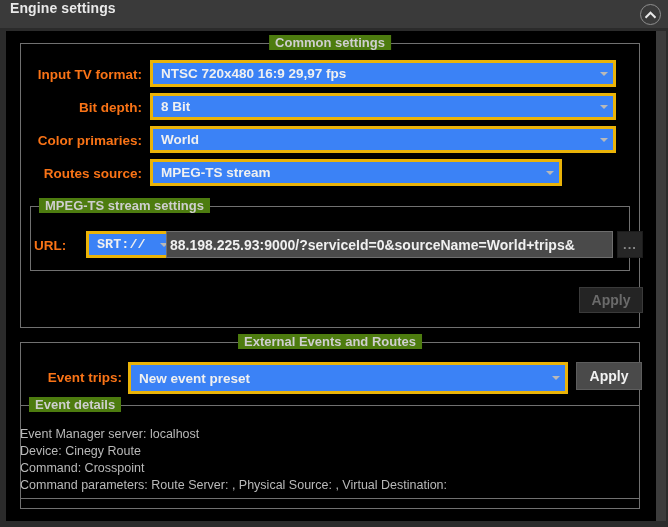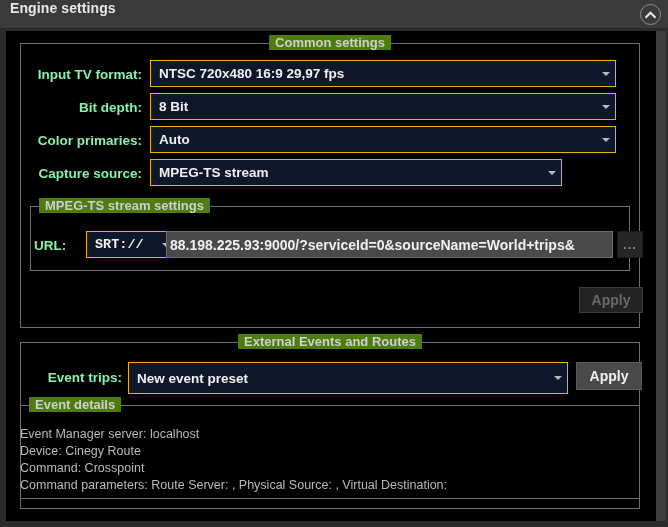--- a/index.html
+++ b/index.html
@@ -105,30 +105,30 @@
     white-space: nowrap;
   }
   .group-title.center { left: 50%; transform: translateX(-50%); }
   .group-title.left   { left: 8px; }
 
   
   .field-label {
     position: absolute;
     font-size: 13.5px;
     font-weight: bold;
-    color: #86efac;
+    color: #f97316;
     white-space: nowrap;
     text-align: right;
   }
 
   
   .combo {
     position: absolute;
-    background: #0f172a;
-    border: 1px solid #eab308;
+    background: #3b82f6;
+    border: 3px solid #eab308;
     box-sizing: border-box;
     display: flex;
     align-items: center;
     cursor: pointer;
   }
   .combo-text {
     flex: 1 1 auto;
     font-size: 13.5px;
     font-weight: bold;
     color: #f0f0f0;
@@ -238,27 +238,27 @@
       <div class="field-label" style="left:16px; top:69px; width:120px;">Bit depth:</div>
       <div class="combo" style="left:144px; top:62px; width:466px; height:27px;">
         <div class="combo-text">8 Bit</div>
         <div class="combo-arrow">
             <div class="tri-down"></div>
           </div>
       </div>
 
       <div class="field-label" style="left:16px; top:102px; width:120px;">Color primaries:</div>
       <div class="combo" style="left:144px; top:95px; width:466px; height:27px;">
-        <div class="combo-text">Auto</div>
-        <div class="combo-arrow">
-            <div class="tri-down"></div>
-          </div>
-      </div>
-
-      <div class="field-label" style="left:16px; top:135px; width:120px;">Capture source:</div>
+        <div class="combo-text">World</div>
+        <div class="combo-arrow">
+            <div class="tri-down"></div>
+          </div>
+      </div>
+
+      <div class="field-label" style="left:16px; top:135px; width:120px;">Routes source:</div>
       <div class="combo" style="left:144px; top:128px; width:412px; height:27px;">
         <div class="combo-text">MPEG-TS stream</div>
         <div class="combo-arrow">
             <div class="tri-down"></div>
           </div>
       </div>
 
       <div class="groupbox" style="left:24px; top:175px; width:600px; height:65px;">
         <div class="group-title left">MPEG-TS stream settings</div>
       </div>

